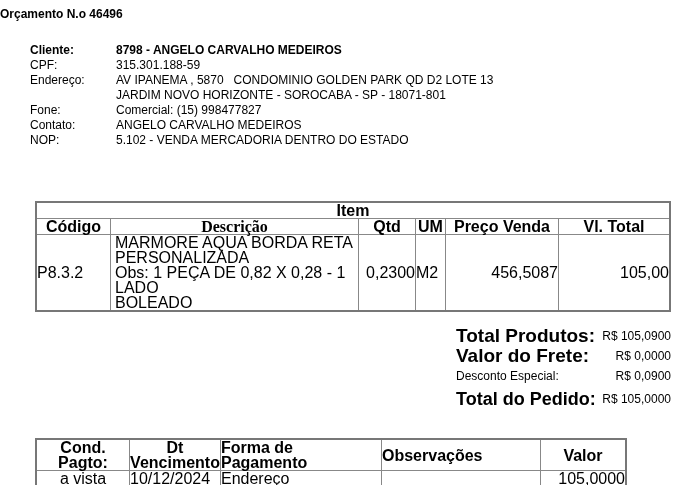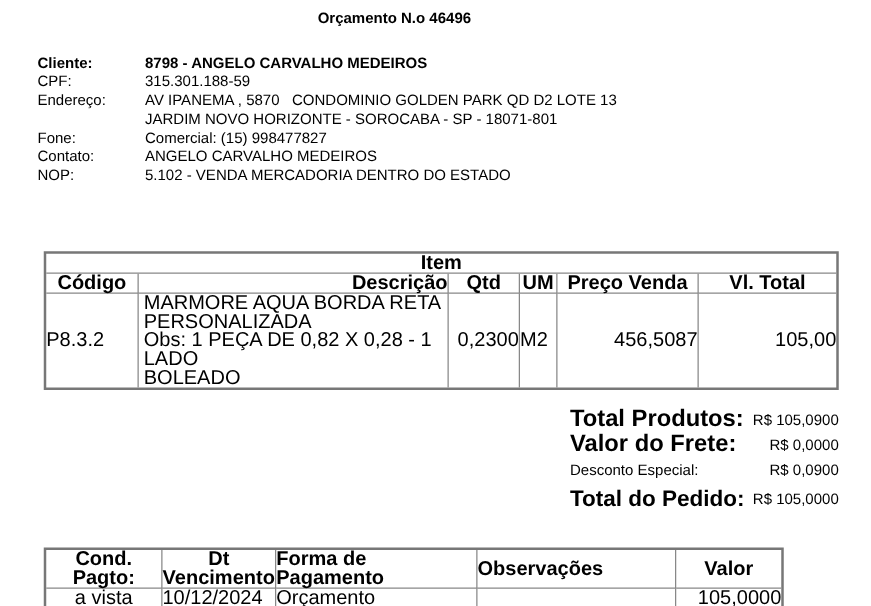--- a/index.html
+++ b/index.html
@@ -14,21 +14,21 @@
       font-family: "Liberation Sans", sans-serif;
       font-size: 12px;
       color: #000;
       overflow: hidden;
     }
     .title {
       position: absolute;
       top: 7px;
       left: 0;
       width: 631px;
-      text-align: center;
+      text-align: left;
       font-weight: bold;
       font-size: 12px;
     }
     .client-info {
       position: absolute;
       top: 43px;
       left: 30px;
       border-collapse: collapse;
     }
     .client-info td {
@@ -71,21 +71,22 @@
     .items {
       top: 201px;
       width: 636px;
     }
     .items th {
       height: 15px;
       line-height: 15px;
       text-align: center;
     }
     .items th.left {
-      text-align: right;
+      text-align: center;
+      font-family: Liberation Serif, serif;
     }
     .items td {
       line-height: 15px;
       vertical-align: middle;
       padding-top: 1px;
       padding-bottom: 1px;
     }
     .items td.desc {
       padding-left: 4px;
     }
@@ -227,18 +228,18 @@
       <tr>
     <th style="width:92px;">Cond. Pagto:</th>
     <th style="width:90px;">Dt Vencimento</th>
     <th style="width:160px; text-align:left;">Forma de Pagamento</th>
     <th style="width:158px; text-align:left;">Observações</th>
     <th>Valor</th>
   </tr>
   <tr>
     <td class="center">a vista</td>
     <td>10/12/2024</td>
-    <td>Orçamento</td>
+    <td>Endereço</td>
     <td></td>
     <td class="right">105,0000</td>
   </tr>
 </tbody>
   </table>
 
 </body></html>

